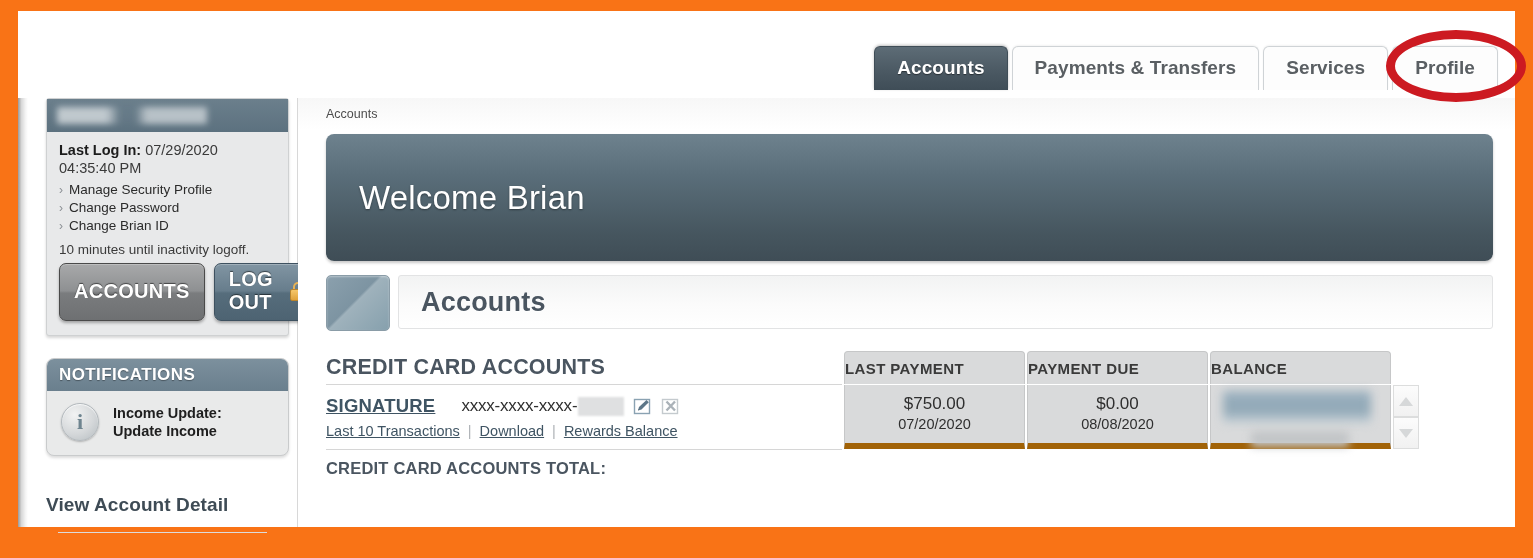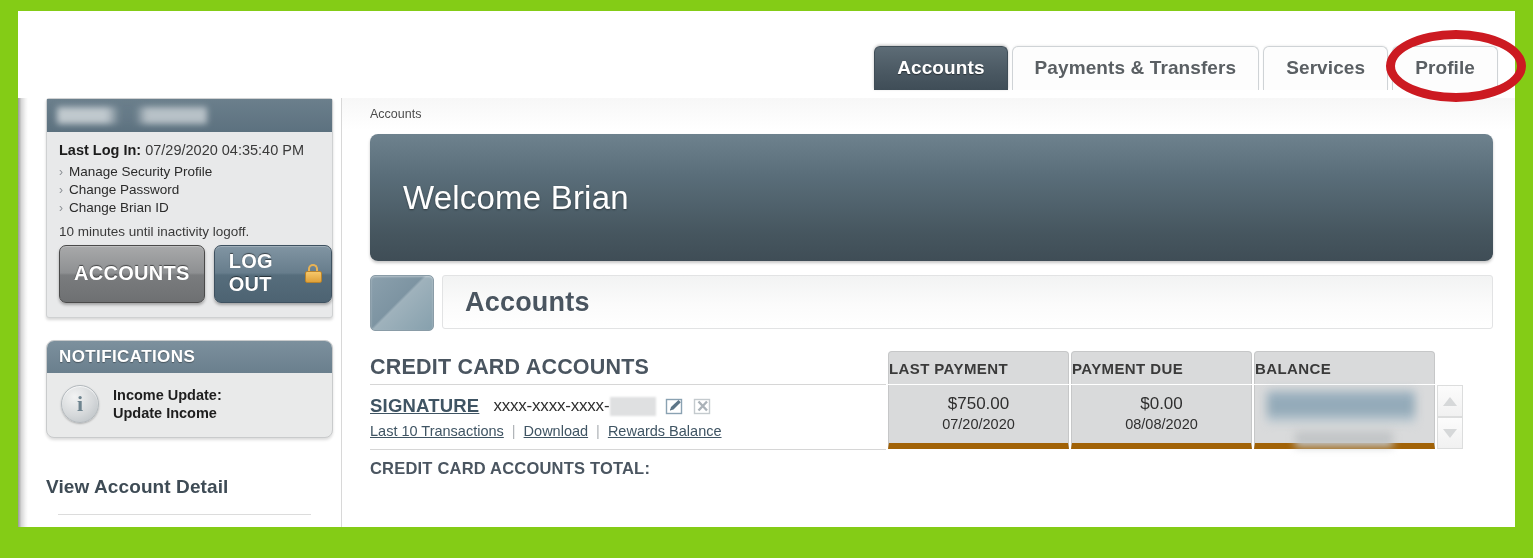--- a/index.html
+++ b/index.html
@@ -3,21 +3,21 @@
 <meta charset="utf-8">
 <style>
   html, body {
     margin: 0; padding: 0;
     background: #d2d2d2;
     font-family: "Liberation Sans", sans-serif;
   }
   #screen {
     position: relative;
     width: 1533px; height: 558px;
-    background: #84cc16;
+    background: #f97316;
     overflow: hidden;
   }
   
   #page {
     position: absolute;
     left: 18px; top: 11px;
     width: 1497px; height: 516px;
     background: #ffffff;
     box-sizing: border-box;
   }
@@ -87,21 +87,21 @@
   .content {
     position: absolute;
     left: 0; top: 87px;
     right: 0; bottom: 0;
     background: #ffffff;
     display: flex;
   }
 
   
   .sidebar {
-    width: 324px;
+    width: 280px;
     box-sizing: border-box;
     border-right: 1px solid #d8d8d8;
     background: #ffffff;
     position: relative;
     padding: 0 0 0 0;
   }
   .side-edge {
     position: absolute;
     left: 0; top: 0; width: 10px; height: 100%;
     background: linear-gradient(to right, #9a9a9a 0%, #d8d8d8 35%, #f4f4f4 75%, #ffffff 100%);
@@ -380,21 +380,21 @@
     font-size: 18.5px;
     font-weight: bold;
     color: #3f5463;
     text-decoration: underline;
     letter-spacing: 0.2px;
   }
   .acct-mask {
     font-size: 17px;
     color: #2f2f2f;
     letter-spacing: -0.2px;
-    margin-left: 10px;
+    margin-left: 22px;
   }
   .mask-blur {
     display: inline-block;
     width: 46px; height: 19px;
     background: #dfe0e1;
     filter: blur(1px);
     vertical-align: middle;
     margin-left: -3px;
   }
   .ic {

